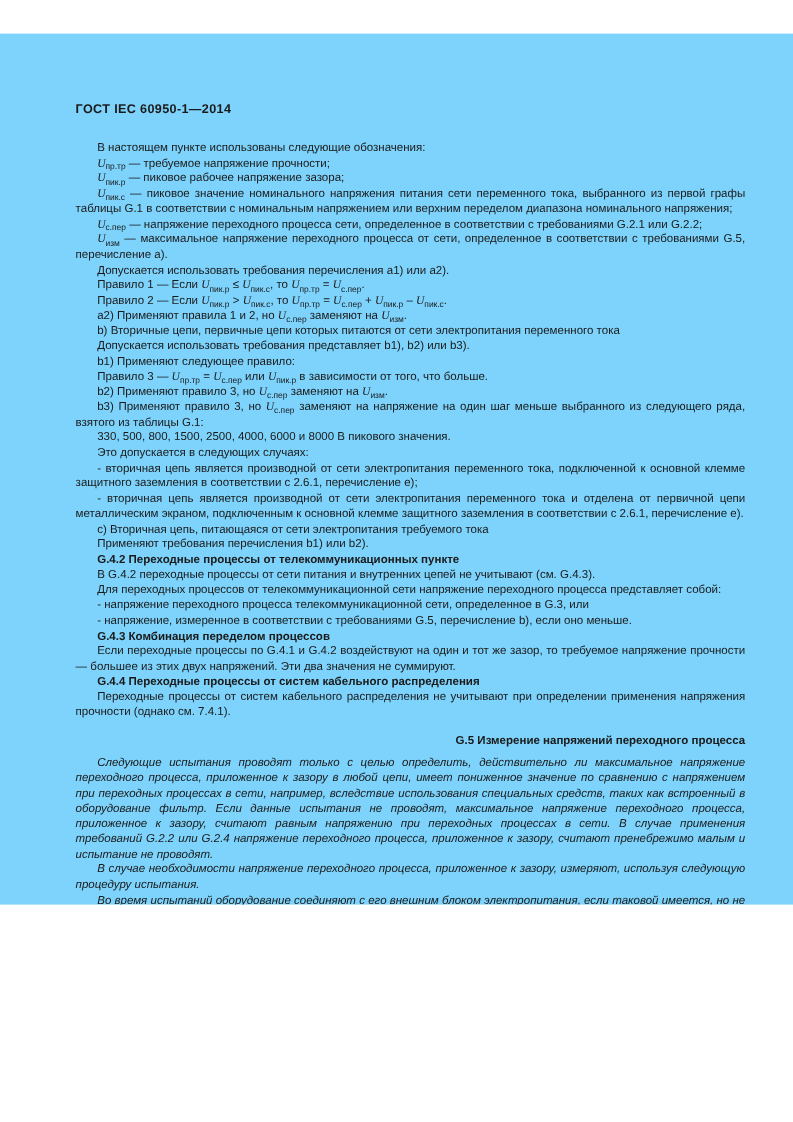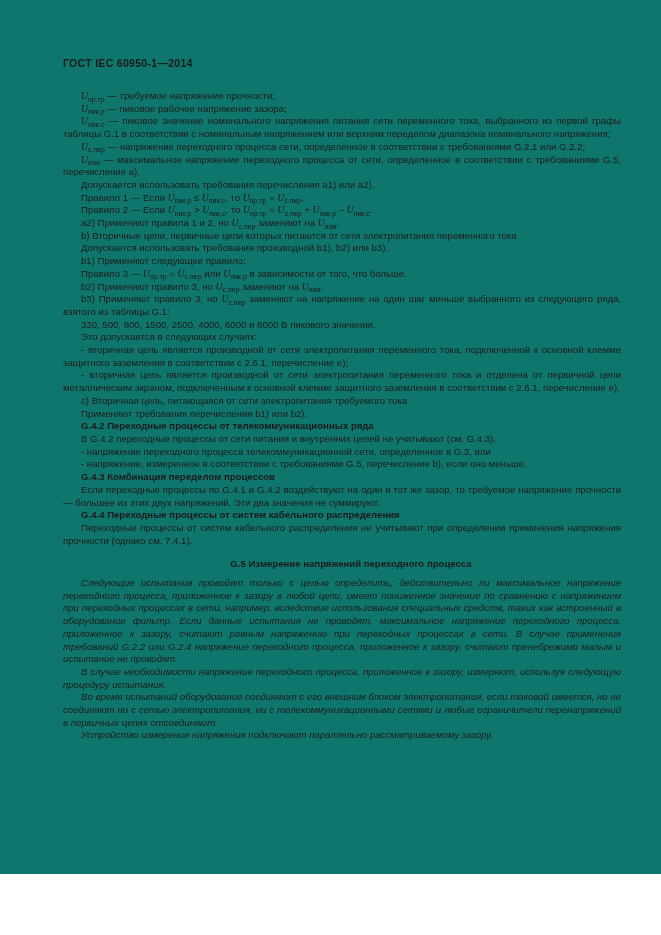--- a/index.html
+++ b/index.html
@@ -1,23 +1,24 @@
 <!DOCTYPE html>
 <html lang="ru"><head>
 <meta charset="utf-8">
 <style>
   html, body { margin: 0; padding: 0; background: #ffffff; }
   .page {
     position: relative;
     width: 661px;
-    height: 874px;
-    background: #0f766e;
+    height: 726px;
+    background: #7dd3fc;
     overflow: hidden;
     font-family: "Liberation Sans", sans-serif;
     color: #1a1a1a;
+    margin-top: 28px;
   }
   .header {
     position: absolute;
     left: 63px;
     top: 57px;
     font-size: 10.5px;
     font-weight: bold;
     letter-spacing: 0.3px;
     white-space: nowrap;
   }
@@ -32,21 +33,21 @@
   .content p {
     margin: 0;
     text-indent: 18px;
     text-align: justify;
   }
   .content p.bold { font-weight: bold; }
   .content p.italic { font-style: italic; }
   .content p.h-section {
     font-weight: bold;
     margin: 11px 0 6px 0;
-    text-align: center;
+    text-align: right;
   }
   .usym {
     font-family: "Liberation Serif", serif;
     font-style: italic;
   }
   sub {
     font-size: 7px;
     vertical-align: baseline;
     position: relative;
     top: 2.5px;
@@ -58,43 +59,45 @@
     top: 892px;
     font-size: 10px;
   }
 </style>
 </head>
 <body>
 
 <div class="page">
   <div class="header">ГОСТ IEC 60950-1—2014</div>
   <div class="content">
+      <p class="normal">В настоящем пункте использованы следующие обозначения:</p>
       <p class="normal"><span class="usym">U</span><sub>пр.тр</sub> — требуемое напряжение прочности;</p>
       <p class="normal"><span class="usym">U</span><sub>пик.р</sub> — пиковое рабочее напряжение зазора;</p>
       <p class="normal"><span class="usym">U</span><sub>пик.с</sub> — пиковое значение номинального напряжения питания сети переменного тока, выбранного из первой графы таблицы G.1 в соответствии с номинальным напряжением или верхним переделом диапазона номинального напряжения;</p>
       <p class="normal"><span class="usym">U</span><sub>с.пер</sub> — напряжение переходного процесса сети, определенное в соответствии с требованиями G.2.1 или G.2.2;</p>
       <p class="normal"><span class="usym">U</span><sub>изм</sub> — максимальное напряжение переходного процесса от сети, определенное в соответствии с требованиями G.5, перечисление а).</p>
       <p class="normal">Допускается использовать требования перечисления а1) или а2).</p>
       <p class="normal">Правило 1 — Если <span class="usym">U</span><sub>пик.р</sub> ≤ <span class="usym">U</span><sub>пик.с</sub>, то <span class="usym">U</span><sub>пр.тр</sub> = <span class="usym">U</span><sub>с.пер</sub>.</p>
       <p class="normal">Правило 2 — Если <span class="usym">U</span><sub>пик.р</sub> &gt; <span class="usym">U</span><sub>пик.с</sub>, то <span class="usym">U</span><sub>пр.тр</sub> = <span class="usym">U</span><sub>с.пер</sub> + <span class="usym">U</span><sub>пик.р</sub> – <span class="usym">U</span><sub>пик.с</sub>.</p>
       <p class="normal">а2) Применяют правила 1 и 2, но <span class="usym">U</span><sub>с.пер</sub> заменяют на <span class="usym">U</span><sub>изм</sub>.</p>
       <p class="normal">b) Вторичные цепи, первичные цепи которых питаются от сети электропитания переменного тока</p>
-      <p class="normal">Допускается использовать требования производной b1), b2) или b3).</p>
+      <p class="normal">Допускается использовать требования представляет b1), b2) или b3).</p>
       <p class="normal">b1) Применяют следующее правило:</p>
       <p class="normal">Правило 3 — <span class="usym">U</span><sub>пр.тр</sub> = <span class="usym">U</span><sub>с.пер</sub> или <span class="usym">U</span><sub>пик.р</sub> в зависимости от того, что больше.</p>
       <p class="normal">b2) Применяют правило 3, но <span class="usym">U</span><sub>с.пер</sub> заменяют на <span class="usym">U</span><sub>изм</sub>.</p>
       <p class="normal">b3) Применяют правило 3, но <span class="usym">U</span><sub>с.пер</sub> заменяют на напряжение на один шаг меньше выбранного из следующего ряда, взятого из таблицы G.1:</p>
       <p class="normal">330, 500, 800, 1500, 2500, 4000, 6000 и 8000 В пикового значения.</p>
       <p class="normal">Это допускается в следующих случаях:</p>
       <p class="normal">- вторичная цепь является производной от сети электропитания переменного тока, подключенной к основной клемме защитного заземления в соответствии с 2.6.1, перечисление е);</p>
       <p class="normal">- вторичная цепь является производной от сети электропитания переменного тока и отделена от первичной цепи металлическим экраном, подключенным к основной клемме защитного заземления в соответствии с 2.6.1, перечисление е).</p>
       <p class="normal">с) Вторичная цепь, питающаяся от сети электропитания требуемого тока</p>
       <p class="normal">Применяют требования перечисления b1) или b2).</p>
-      <p class="bold">G.4.2 Переходные процессы от телекоммуникационных ряда</p>
+      <p class="bold">G.4.2 Переходные процессы от телекоммуникационных пункте</p>
       <p class="normal">В G.4.2 переходные процессы от сети питания и внутренних цепей не учитывают (см. G.4.3).</p>
+      <p class="normal">Для переходных процессов от телекоммуникационной сети напряжение переходного процесса представляет собой:</p>
       <p class="normal">- напряжение переходного процесса телекоммуникационной сети, определенное в G.3, или</p>
       <p class="normal">- напряжение, измеренное в соответствии с требованиями G.5, перечисление b), если оно меньше.</p>
       <p class="bold">G.4.3 Комбинация переделом процессов</p>
       <p class="normal">Если переходные процессы по G.4.1 и G.4.2 воздействуют на один и тот же зазор, то требуемое напряжение прочности — большее из этих двух напряжений. Эти два значения не суммируют.</p>
       <p class="bold">G.4.4 Переходные процессы от систем кабельного распределения</p>
       <p class="normal">Переходные процессы от систем кабельного распределения не учитывают при определении применения напряжения прочности (однако см. 7.4.1).</p>
       <p class="h-section">G.5 Измерение напряжений переходного процесса</p>
       <p class="italic">Следующие испытания проводят только с целью определить, действительно ли максимальное напряжение переходного процесса, приложенное к зазору в любой цепи, имеет пониженное значение по сравнению с напряжением при переходных процессах в сети, например, вследствие использования специальных средств, таких как встроенный в оборудование фильтр. Если данные испытания не проводят, максимальное напряжение переходного процесса, приложенное к зазору, считают равным напряжению при переходных процессах в сети. В случае применения требований G.2.2 или G.2.4 напряжение переходного процесса, приложенное к зазору, считают пренебрежимо малым и испытание не проводят.</p>
       <p class="italic">В случае необходимости напряжение переходного процесса, приложенное к зазору, измеряют, используя следующую процедуру испытания.</p>
       <p class="italic">Во время испытаний оборудование соединяют с его внешним блоком электропитания, если таковой имеется, но не соединяют ни с сетью электропитания, ни с телекоммуникационными сетями и любые ограничители перенапряжений в первичных цепях отсоединяют.</p>

